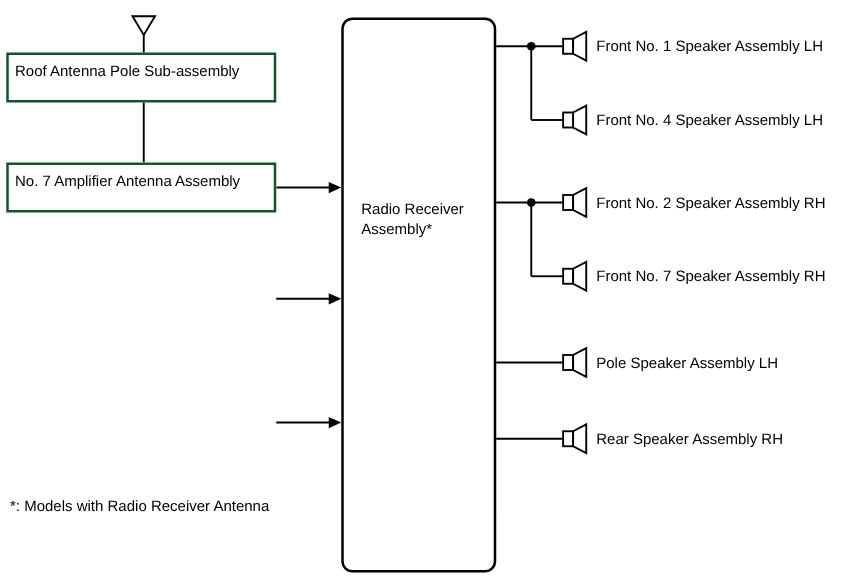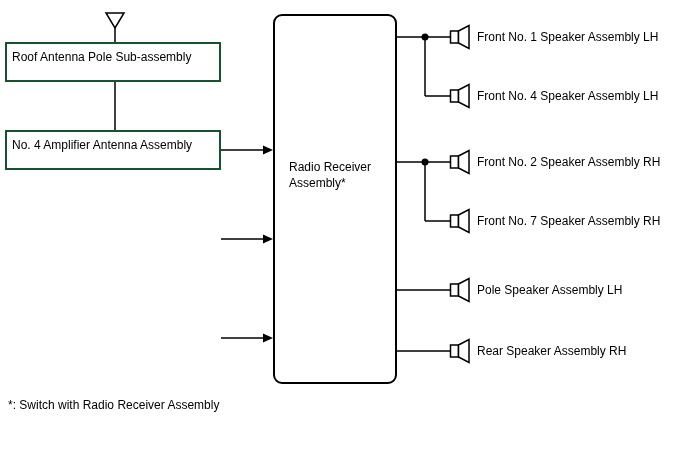--- a/index.html
+++ b/index.html
@@ -37,21 +37,21 @@
     position: absolute;
     left: 5px;
     top: 6px;
     white-space: nowrap;
   }
   .cbox {
     position: absolute;
     left: 273px;
     top: 14px;
     width: 124px;
-    height: 370px;
+    height: 444px;
     border: 2px solid #000000;
     border-radius: 9px;
     background: #ffffff;
     box-sizing: border-box;
     z-index: 2;
   }
   .cbox .lbl {
     position: absolute;
     left: 14px;
     top: 143px;
@@ -113,21 +113,21 @@
 
       <line x1="397" y1="290" x2="450" y2="290"></line>
       <line x1="397" y1="351" x2="450" y2="351"></line>
     </g>
   </svg>
 
   <div class="lbox" style="top:42px">
     <span class="lbl">Roof Antenna Pole Sub-assembly</span>
   </div>
   <div class="lbox" style="top:130px">
-    <span class="lbl">No. 4 Amplifier Antenna Assembly</span>
+    <span class="lbl">No. 7 Amplifier Antenna Assembly</span>
   </div>
 
   <div class="cbox">
     <span class="lbl">Radio Receiver Assembly*</span>
   </div>
 
   <div class="speaker" style="left:449px; top:24px">
     <svg class="icon" width="24" height="26" viewBox="0 0 24 26">
       <g stroke="#000000" stroke-width="1.5" fill="#ffffff">
         <rect x="1.5" y="7" width="8" height="12"></rect>
@@ -180,15 +180,15 @@
   <div class="speaker" style="left:449px; top:338px">
     <svg class="icon" width="24" height="26" viewBox="0 0 24 26">
       <g stroke="#000000" stroke-width="1.5" fill="#ffffff">
         <rect x="1.5" y="7" width="8" height="12"></rect>
         <polygon points="9.5,7 20,1.5 20,24.5 9.5,19"></polygon>
       </g>
     </svg>
     <span class="lbl">Rear Speaker Assembly RH</span>
   </div>
 
-  <div class="footnote">*: Switch with Radio Receiver Assembly</div>
+  <div class="footnote">*: Models with Radio Receiver Antenna</div>
 
 </div>
 
 </body></html>

